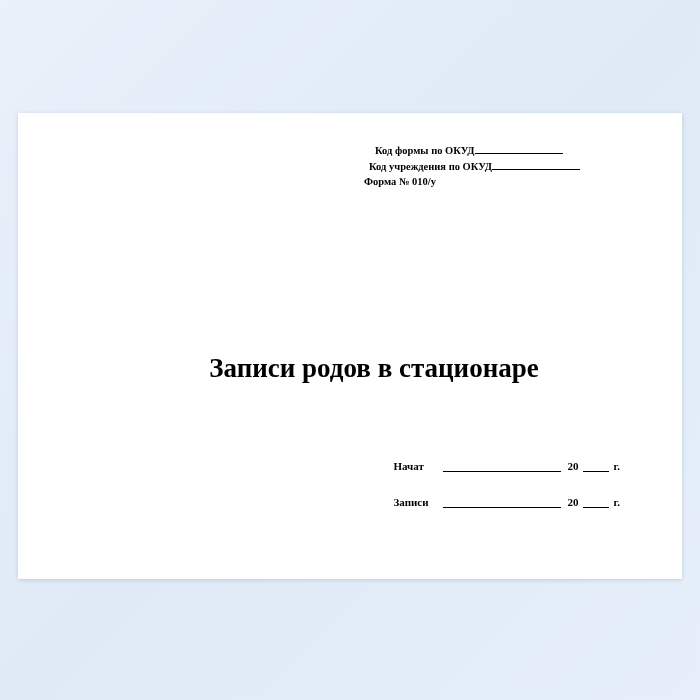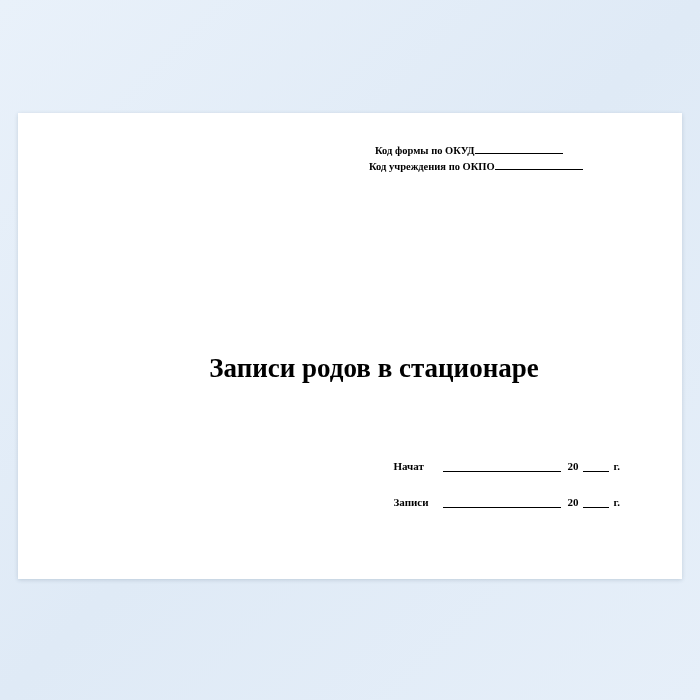--- a/index.html
+++ b/index.html
@@ -137,21 +137,22 @@
 </head>
 <body>
 
 <div class="page-wrap">
 
   <div class="document">
     <div class="doc-inner">
 
       <div class="code-block">
         <span class="code-line indent1"><span class="lbl">Код формы по ОКУД</span><span class="rule rule-okud"></span></span>
-        <span class="code-line indent2"><span class="lbl">Код учреждения по ОКПО</span><span class="rule rule-okpo"></span></span>
+        <span class="code-line indent2"><span class="lbl">Код учреждения по ОКУД</span><span class="rule rule-okpo"></span></span>
+        <span class="code-line">Форма № 010/у</span>
       </div>
 
       <div class="title-sub">Записи родов в стационаре</div>
 
       <div class="dates">
         <div class="date-row">
           <span class="dlabel">Начат</span>
           <span class="dline-long"></span>
           <span class="dyear">20</span>
           <span class="dline-short"></span>

